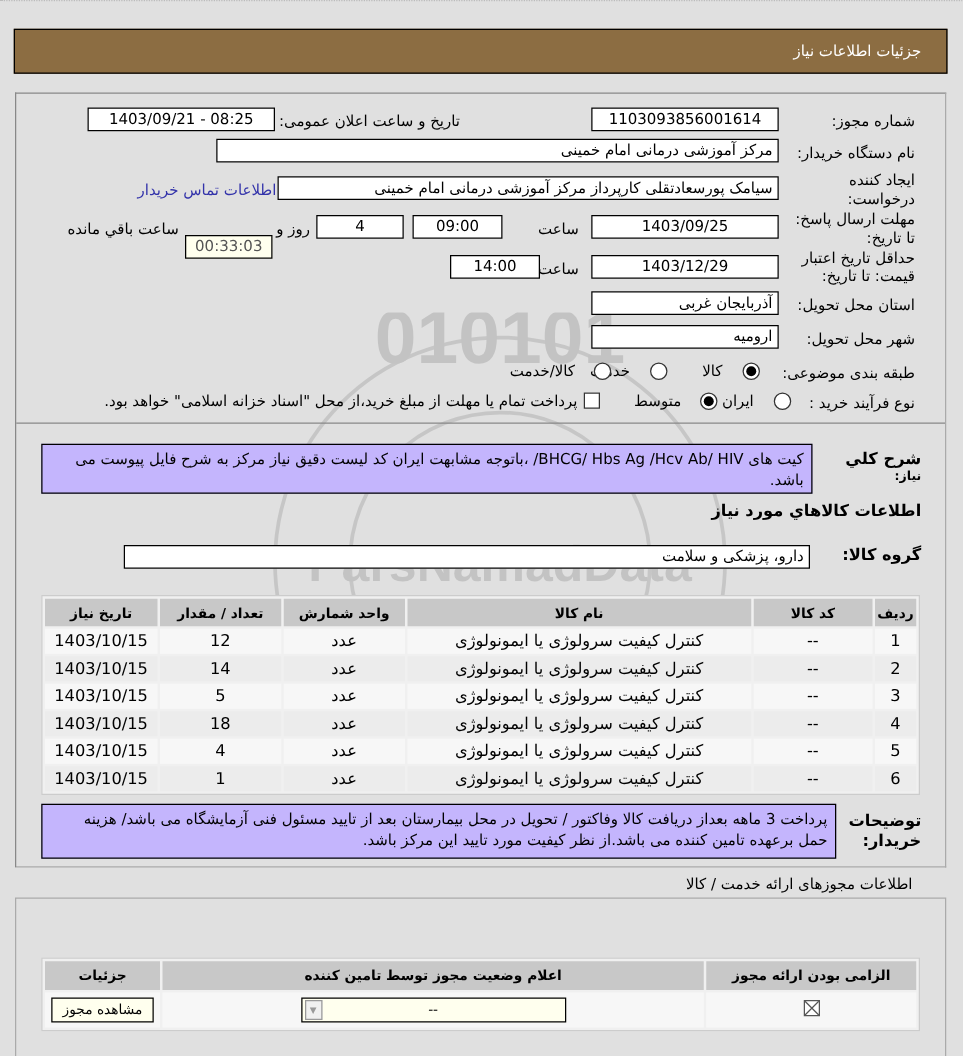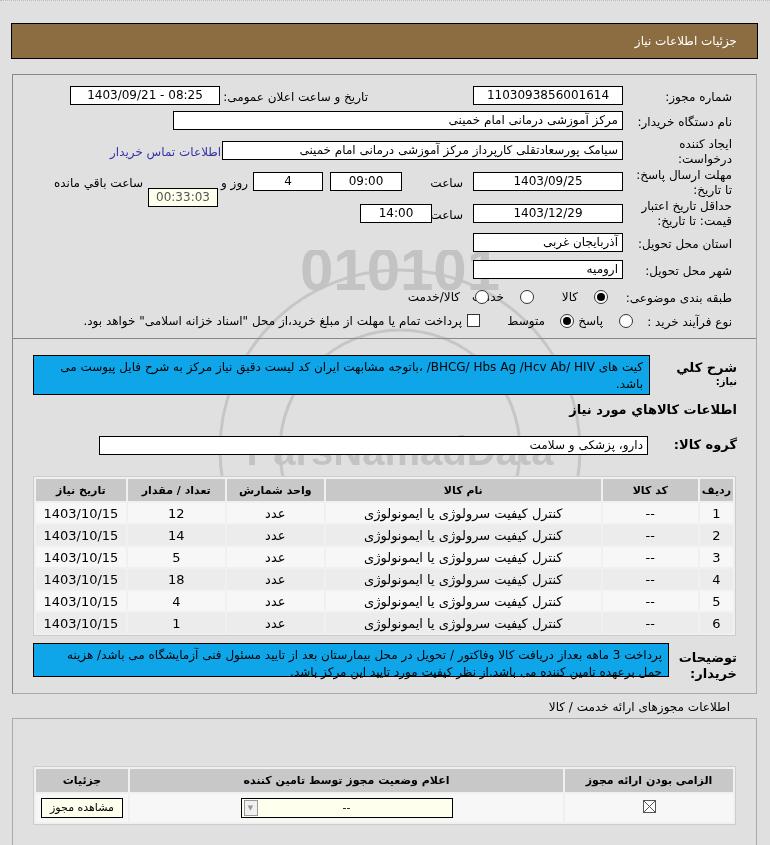--- a/index.html
+++ b/index.html
@@ -46,21 +46,21 @@
   }
   .radio.on::after {
     content: ""; position: absolute; left: 2px; top: 2px; width: 8px; height: 8px;
     border-radius: 50%; background: #000;
   }
   .chk {
     position: absolute; width: 13px; height: 13px; border: 1px solid #333; background: #fff;
   }
   .bold { font-weight: bold; }
   .desc-box {
-    position: absolute; background: #0ea5e9; border: 1px solid #000;
+    position: absolute; background: #c4b5fd; border: 1px solid #000;
     font-size: 12px; padding: 3px 6px; line-height: 17px;
   }
   table.items {
     position: absolute; left: 33px; top: 476px; width: 703px;
     border-collapse: separate; border-spacing: 2px; background: #f0f0f0;
     border: 1px solid #ccc;
   }
   table.items th {
     background: #c8c8c8; font-weight: bold; font-size: 11px; height: 22px;
     text-align: center; padding: 0 2px;
@@ -155,21 +155,21 @@
 <span class="lbl" style="right:38px; top:291px;">طبقه بندی موضوعی:</span>
 <div class="radio on" style="left:594px; top:290px;"></div>
 <span class="lbl" style="right:192px; top:290px;">کالا</span>
 <div class="radio" style="left:520px; top:290px;"></div>
 <span class="lbl" style="right:266px; top:290px;">خدمت</span>
 <div class="radio" style="left:475px; top:290px;"></div>
 <span class="lbl" style="right:310px; top:290px;">کالا/خدمت</span>
 
 <span class="lbl" style="right:38px; top:315px;">نوع فرآیند خرید :</span>
 <div class="radio" style="left:619px; top:314px;"></div>
-<span class="lbl" style="right:167px; top:314px;">پاسخ</span>
+<span class="lbl" style="right:167px; top:314px;">ایران</span>
 <div class="radio on" style="left:560px; top:314px;"></div>
 <span class="lbl" style="right:225px; top:314px;">متوسط</span>
 <div class="chk" style="left:467px; top:314px;"></div>
 <span class="lbl" style="right:308px; top:314px;">پرداخت تمام یا مهلت از مبلغ خرید،از محل "اسناد خزانه اسلامی" خواهد بود.</span>
 
 <div style="position:absolute; left:13px; top:338px; width:743px; border-top:1px solid #888;"></div>
 
 <span class="lbl bold" style="right:33px; top:360px; font-size:13px;">شرح کلي</span>
 <span class="lbl bold" style="right:33px; top:376px; font-size:10px;text-align:center;">نیاز:</span>
 <div class="desc-box" style="left:33px; top:355px; width:617px; height:40px;">کیت های BHCG/ Hbs Ag /Hcv Ab/ HIV/ ،باتوجه مشابهت ایران کد لیست دقیق نیاز مرکز به شرح فایل پیوست می باشد.</div>
@@ -237,21 +237,21 @@
       <td>کنترل کیفیت سرولوژی یا ایمونولوژی</td>
       <td>عدد</td>
       <td>1</td>
       <td>1403/10/15</td>
     </tr>
   </tbody>
 </table>
 
 <span class="lbl bold" style="right:33px; top:650px; font-size:13px;">توضیحات</span>
 <span class="lbl bold" style="right:33px; top:666px; font-size:13px;">خریدار:</span>
-<div class="desc-box" style="left:33px; top:643px; width:636px; height:34px;">پرداخت 3 ماهه بعداز دریافت کالا وفاکتور / تحویل در محل بیمارستان بعد از تایید مسئول فنی آزمایشگاه می باشد/ هزینه حمل برعهده تامین کننده می باشد.از نظر کیفیت مورد تایید این مرکز باشد.</div>
+<div class="desc-box" style="left:33px; top:643px; width:636px; height:44px;">پرداخت 3 ماهه بعداز دریافت کالا وفاکتور / تحویل در محل بیمارستان بعد از تایید مسئول فنی آزمایشگاه می باشد/ هزینه حمل برعهده تامین کننده می باشد.از نظر کیفیت مورد تایید این مرکز باشد.</div>
 
 <span class="lbl" style="right:40px; top:700px;">اطلاعات مجوزهای ارائه خدمت / کالا</span>
 <div class="panel2"></div>
 
 <table class="lic">
   <thead>
     <tr>
       <th style="width:168px;">الزامی بودن ارائه مجوز</th>
       <th style="width:433px;">اعلام وضعیت مجوز توسط تامین کننده</th>
       <th>جزئیات</th>

